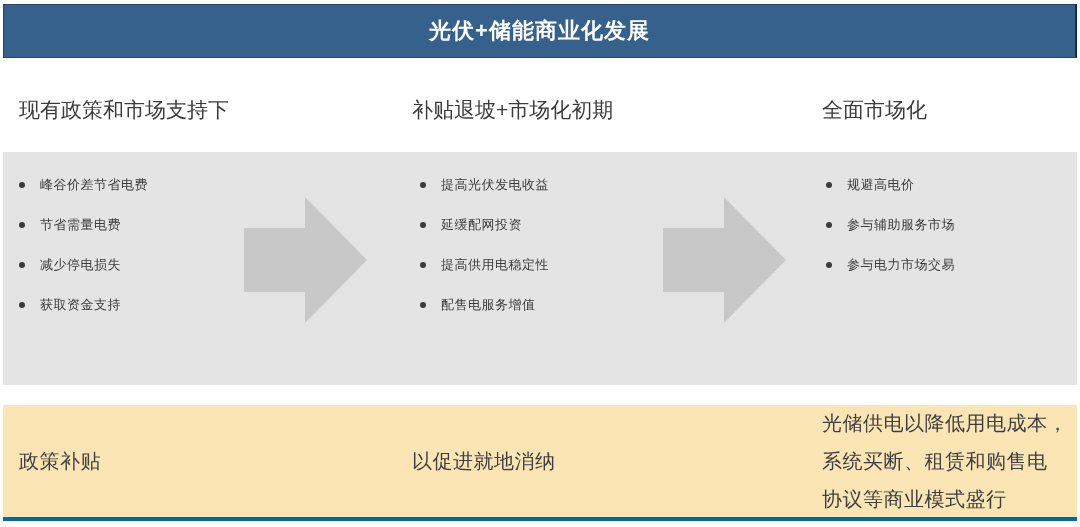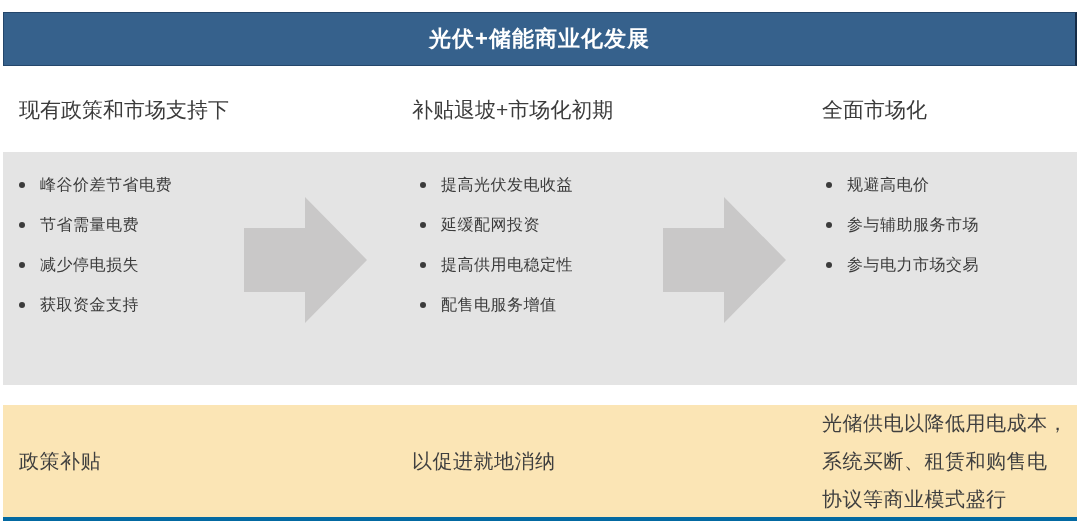--- a/index.html
+++ b/index.html
@@ -13,21 +13,21 @@
     position: relative;
     width: 1080px;
     height: 527px;
     background: #ffffff;
     overflow: hidden;
   }
 
   
   .title-bar {
     position: absolute;
-    left: 3px; top: 12px;
+    left: 3px; top: 4px;
     width: 1071px; height: 52px;
     background: #36618c;
     border: 1px solid #24466b;
     border-right: 2px solid #152c47;
     display: flex;
     align-items: center;
     justify-content: center;
   }
   .title-bar .title-text {
     color: #ffffff;
@@ -62,21 +62,21 @@
     padding: 0;
     list-style: none;
   }
   .bullet-list.c1 { left: 16px; }
   .bullet-list.c2 { left: 417px; }
   .bullet-list.c3 { left: 823px; }
   .bullet-list li {
     height: 40px;
     display: flex;
     align-items: center;
-    font-size: 16px;
+    font-size: 13px;
     letter-spacing: 0.5px;
     white-space: nowrap;
   }
   .bullet-dot {
     width: 6px; height: 6px;
     border-radius: 50%;
     background: #3b3b3b;
     margin-right: 15px;
     flex: 0 0 auto;
   }

